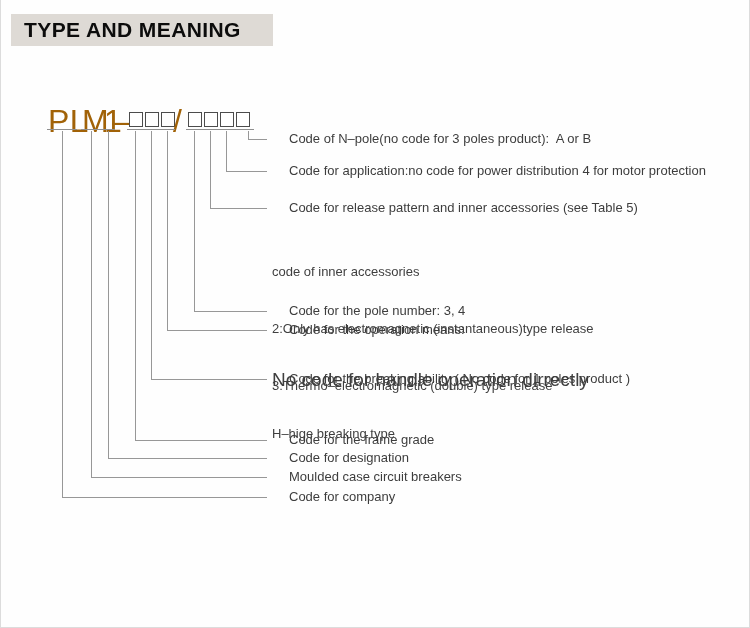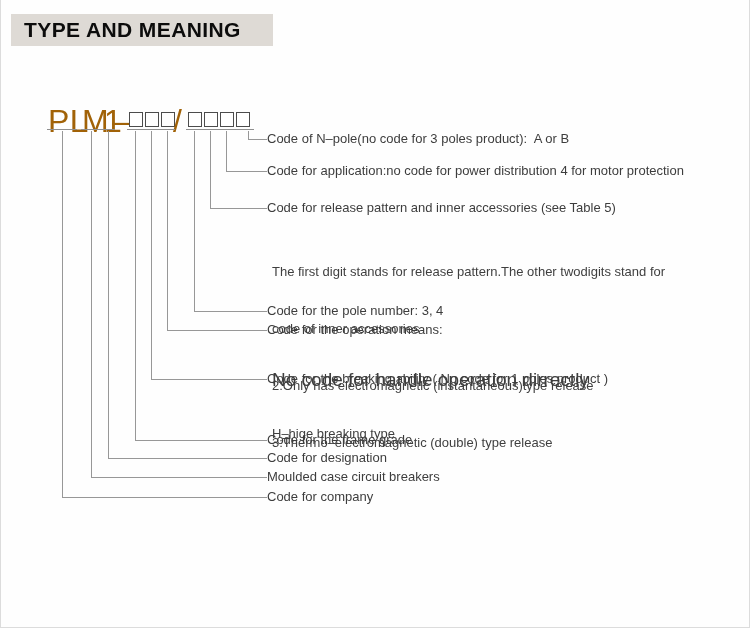--- a/index.html
+++ b/index.html
@@ -23,21 +23,21 @@
   .cbox{
     position:absolute;top:112px;width:12px;height:13px;
     border:1.5px solid #4c4c4c;background:#fff;
   }
   .ul{position:absolute;top:129px;height:1px;background:#8f8f8f;}
   .conn{
     position:absolute;top:131px;
     border-left:1px solid #979797;border-bottom:1px solid #979797;
   }
   .lbl{
-    position:absolute;left:266px;font-size:13px;line-height:16px;
+    position:absolute;left:288px;font-size:13px;line-height:16px;
     color:#3d3d3d;white-space:pre;
   }
   .details{position:absolute;left:271px;color:#3f3f3f;white-space:pre;}
   .details div{white-space:pre;}
   .d-release{top:224px;font-size:13px;line-height:19px;}
   .d-operation{top:340px;font-size:19px;line-height:16px;}
   .d-breaking{top:389px;font-size:13px;line-height:18px;}
 </style>
 </head>
 <body>
@@ -81,21 +81,20 @@
   <div class="conn" style="left:134px;width:131px;height:309px"></div>
   <div class="conn" style="left:107px;width:158px;height:327px"></div>
   <div class="conn" style="left:90px;width:175px;height:346px"></div>
   <div class="conn" style="left:61px;width:204px;height:366px"></div>
 
   <div class="lbl" style="top:131px">Code of N–pole(no code for 3 poles product):  A or B</div>
   <div class="lbl" style="top:163px">Code for application:no code for power distribution 4 for motor protection</div>
   <div class="lbl" style="top:200px">Code for release pattern and inner accessories (see Table 5)</div>
 
   <div class="details d-release">
-    <div>The first digit stands for release pattern.The other twodigits stand for</div>
     <div>code of inner accessories</div>
     <div>2:Only has electromagnetic (instantaneous)type release</div>
     <div>3:Thermo–electromagnetic (double) type release</div>
   </div>
 
   <div class="lbl" style="top:303px">Code for the pole number: 3, 4</div>
   <div class="lbl" style="top:322px">Code for the operation means:</div>
 
   <div class="details d-operation">
     <div>No code for handle operation dirrectly</div>

